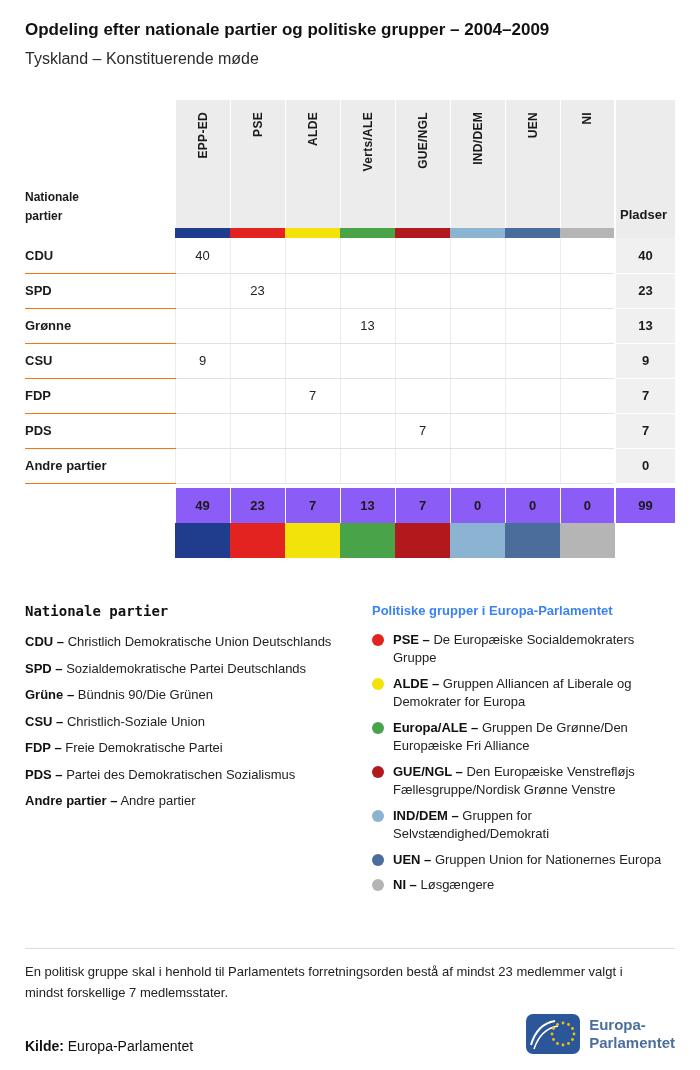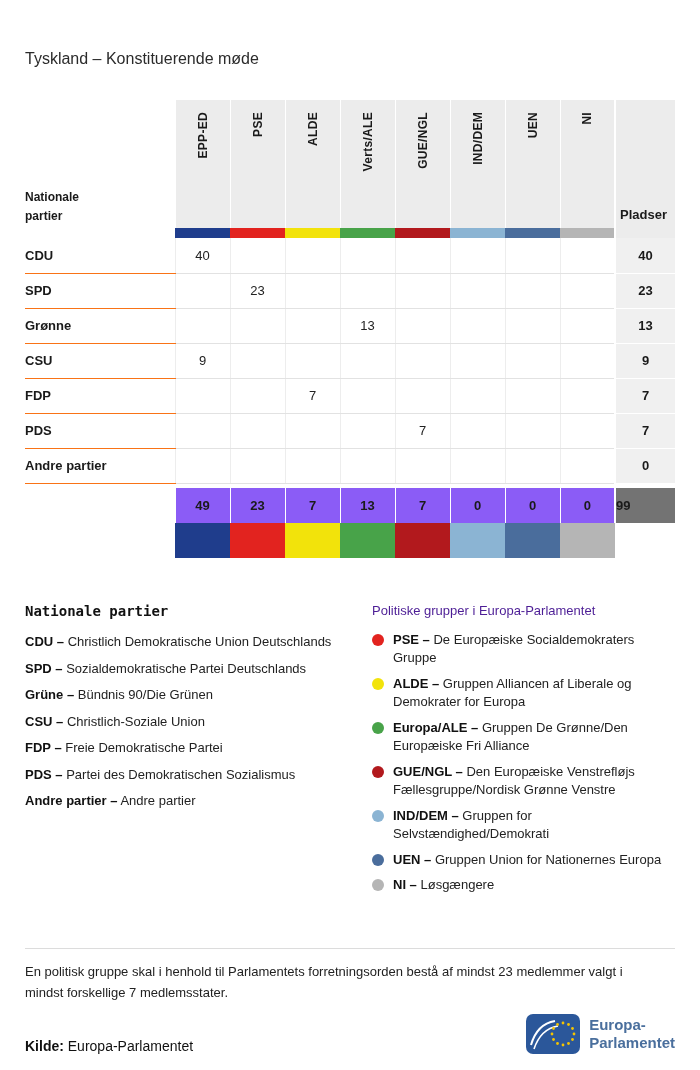--- a/index.html
+++ b/index.html
@@ -33,47 +33,48 @@
   td.strip { height:10px; }
   td.blank { background:#fff; border:none; }
 
   .seat-table tbody td { height:35px; vertical-align:middle; }
   td.party-cell { font-weight:700; font-size:13px; text-align:left; border-bottom:1px solid #f97316; }
   td.val { text-align:center; color:#222; border-bottom:1px solid #e2e2e2; border-left:1px solid #ededed; }
   td.seats { background:#f0f0f0; font-weight:700; text-align:center; border-left:2px solid #fff; border-bottom:1px solid #fff; }
 
   tr.gap-row td { height:5px; border:none; background:#fff; }
   td.total { background:#8b5cf6; font-weight:700; text-align:center; border-left:1px solid #fff; }
-  td.seats-total { background:#737373; font-weight:700; border-left:2px solid #fff;margin-top:12px; }
+  td.seats-total { background:#8b5cf6; font-weight:700; text-align:center; border-left:2px solid #fff;margin-top:12px; }
 
   .legend-left { position:absolute; top:603px; left:25px; width:335px; }
   .legend-left h3 { font-family:"DejaVu Sans Mono", monospace; font-size:14px; font-weight:700; margin-bottom:14px; color:#111; }
   .ll-item { font-size:13px; line-height:1.35; margin-bottom:9px; color:#222; }
   .ll-item b { color:#111; }
 
   .legend-right { position:absolute; top:603px; left:372px; width:306px; }
-  .legend-right h3 { font-size:13px; font-weight:400; margin-bottom:13px; color:#4c1d95; }
+  .legend-right h3 { font-size:13px; font-weight:700; margin-bottom:13px; color:#3b82f6; }
   .lr-item { display:flex; gap:9px; font-size:13px; line-height:1.42; margin-bottom:7px; color:#222; }
   .dot { width:12px; height:12px; border-radius:50%; flex:0 0 12px; margin-top:3px; }
   .lr-item b { color:#111; }
 
   .divider { position:absolute; top:948px; left:25px; width:650px; border-top:1px solid #dcdcdc; }
   .note { position:absolute; top:962px; left:25px; width:632px; font-size:13px; line-height:1.6; color:#222; }
 
   .source { position:absolute; top:1038px; left:25px; font-size:14px; color:#111; }
   .source b { font-weight:700;text-align:right; }
 
   .logo { position:absolute; top:1014px; right:25px; display:flex; align-items:center; gap:9px;padding-left:28px; }
   .logo-text { color:#4a6f9d; font-size:15px; font-weight:700; line-height:1.2; }
 </style>
 </head>
 <body>
 
 <div class="page">
 
+  <div class="title">Opdeling efter nationale partier og politiske grupper – 2004–2009</div>
   <div class="subtitle">Tyskland – Konstituerende møde</div>
 
   <table class="seat-table">
     <colgroup>
       <col class="party-col">
       <col class="grp-col">
         <col class="grp-col">
         <col class="grp-col">
         <col class="grp-col">
       <col class="grp-col">

